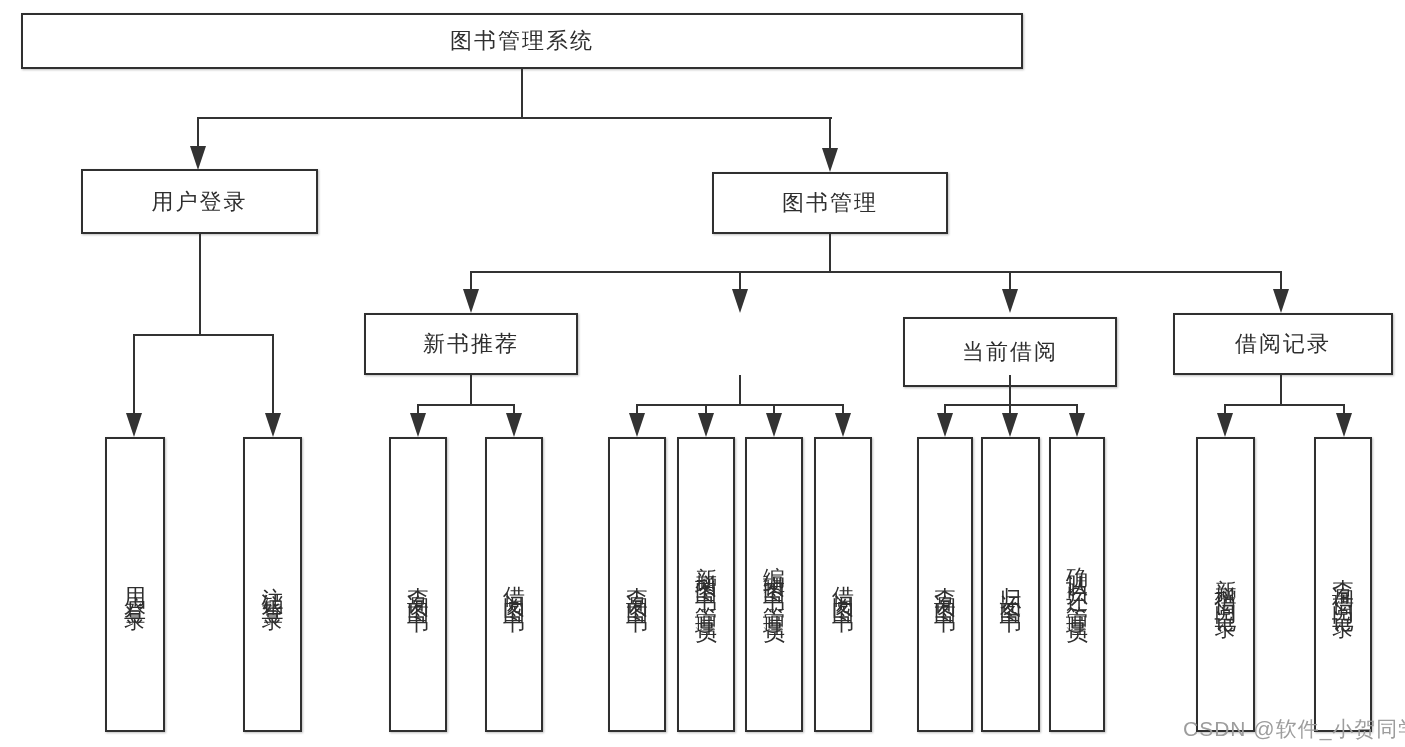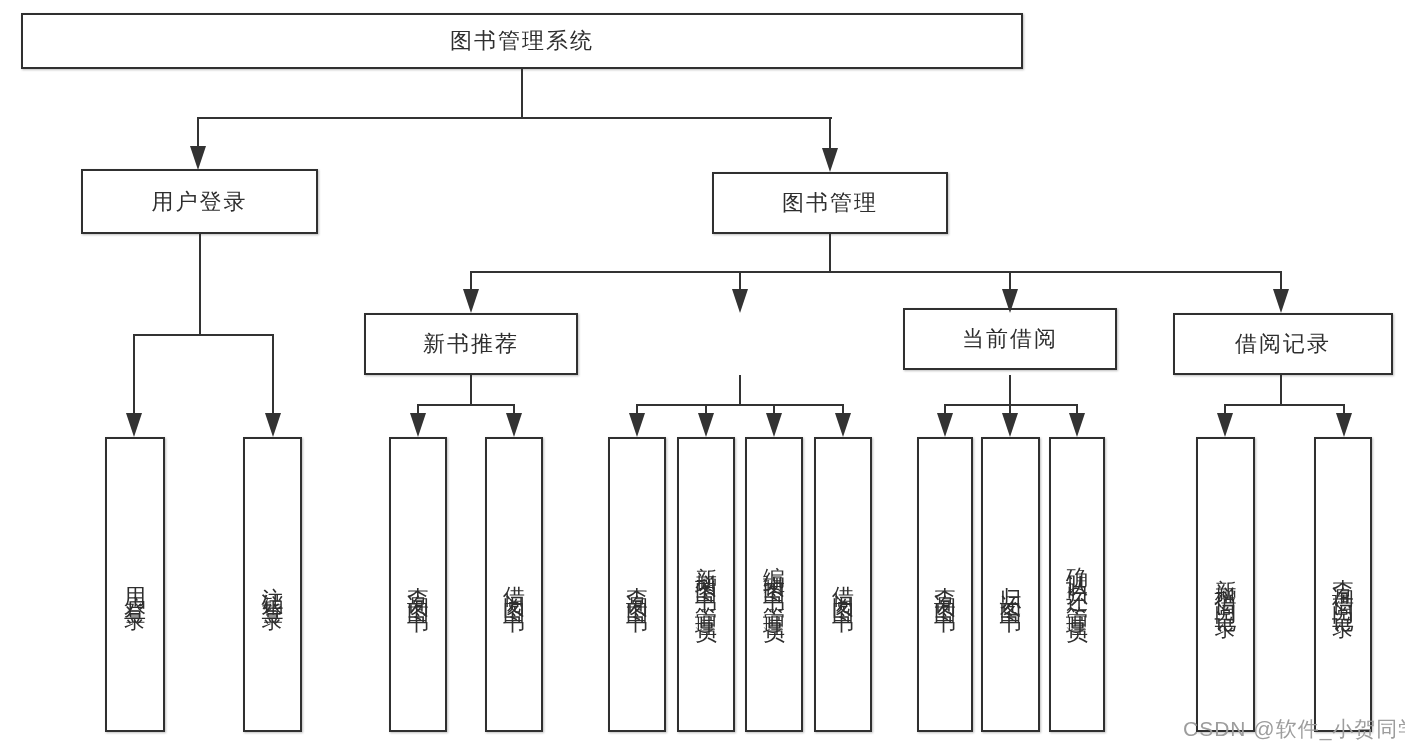--- a/index.html
+++ b/index.html
@@ -44,21 +44,21 @@
   <div class="box" style="left:81px;top:169px;width:237px;height:65px">
     <span class="hlabel">用户登录</span>
   </div>
   <div class="box" style="left:364px;top:313px;width:214px;height:62px">
     <span class="hlabel">新书推荐</span>
   </div>
 
   <div class="box" style="left:712px;top:172px;width:236px;height:62px">
     <span class="hlabel">图书管理</span>
   </div>
-  <div class="box" style="left:903px;top:308px;width:214px;height:62px">
+  <div class="box" style="left:903px;top:317px;width:214px;height:70px">
     <span class="hlabel">当前借阅</span>
   </div>
   <div class="box" style="left:1173px;top:313px;width:220px;height:62px">
     <span class="hlabel">借阅记录</span>
   </div>
 
   <div class="box" style="left:105px;top:437px;width:60px;height:295px">
     <span class="vlabel">用户登录</span>
   </div>
   <div class="box" style="left:243px;top:437px;width:59px;height:295px">

